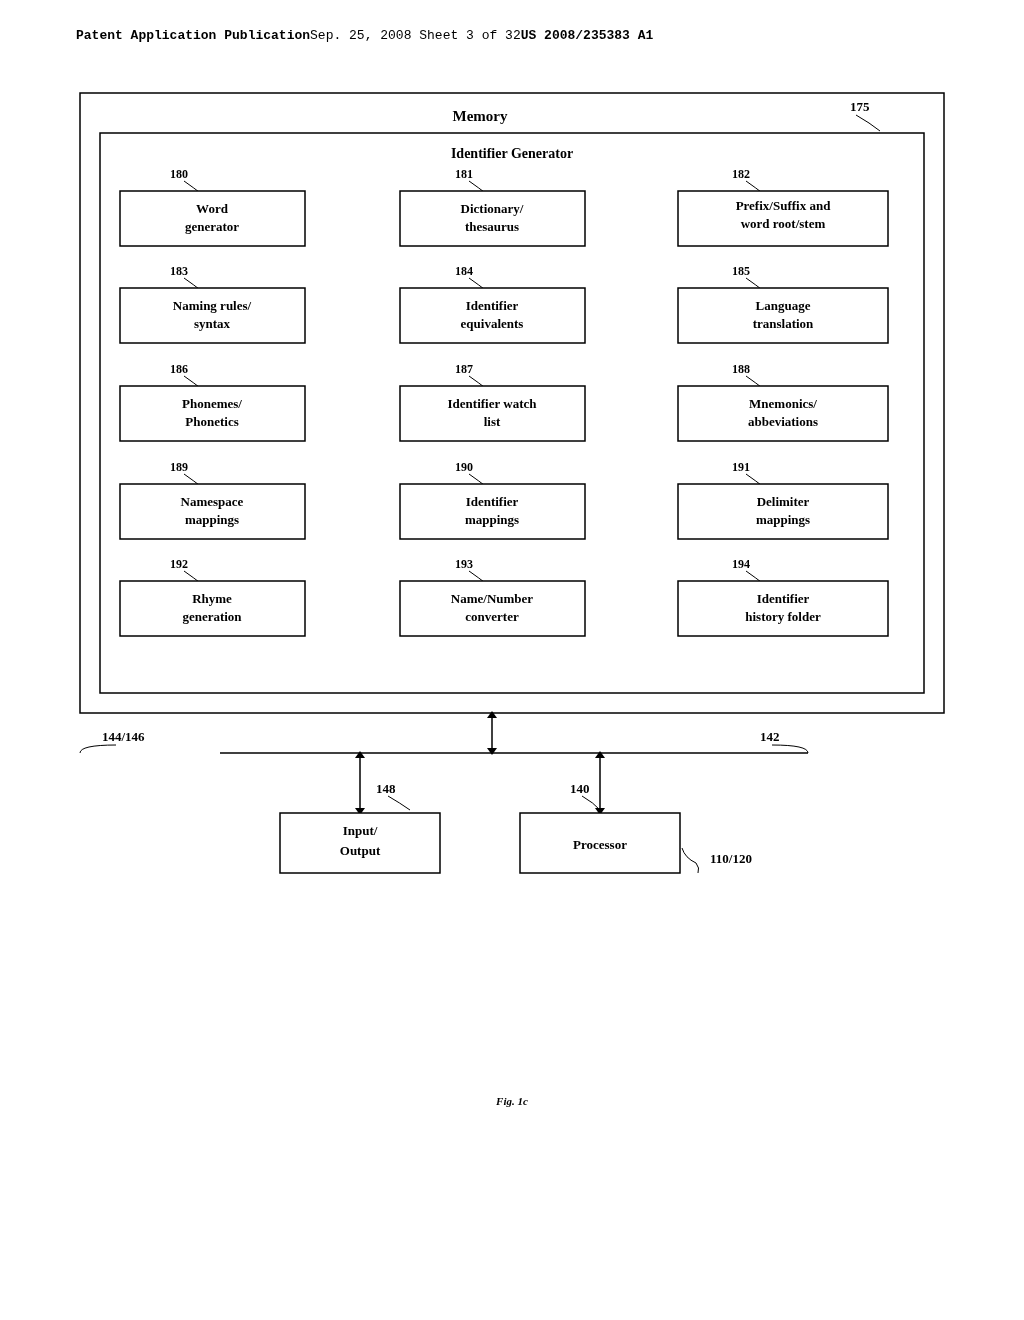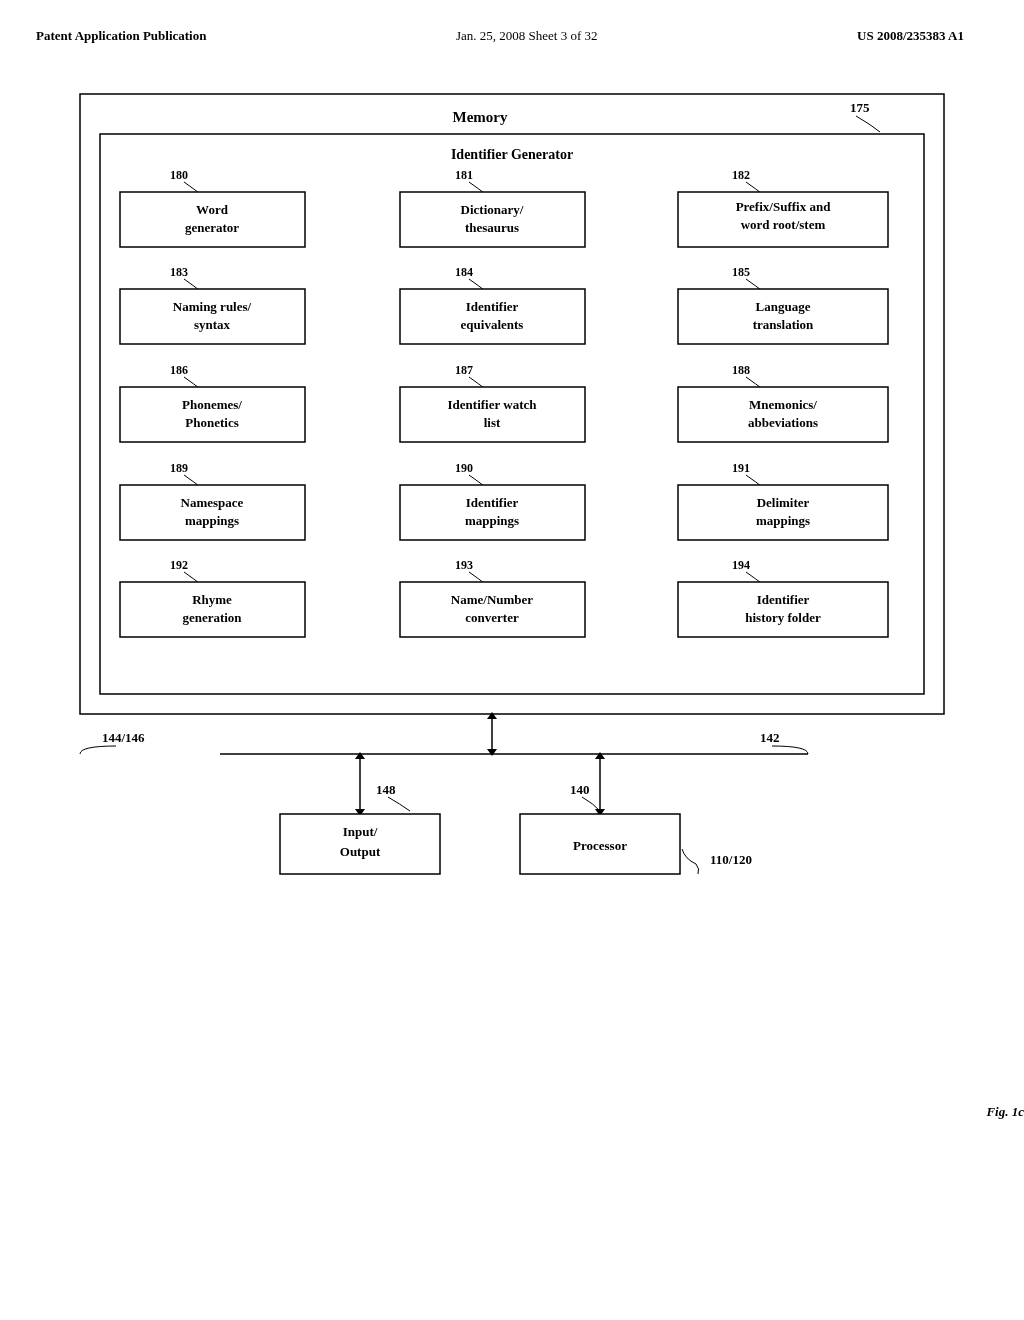--- a/index.html
+++ b/index.html
@@ -7,59 +7,60 @@
       background: #fff;
       font-family: 'Times New Roman', Times, serif;
       width: 1024px;
       min-height: 1320px;
       position: relative;
       overflow-x: hidden;
     }
 
     .page-header {
       display: flex;
-      justify-content: space-between;
+      justify-content: flex-start;
       align-items: flex-start;
-      padding: 28px 60px 10px 36px;
+      padding: 28px 60px 10px 76px;
       font-size: 13px;
       font-weight: normal;
+      font-family: Liberation Mono, monospace;
     }
 
     .page-header .left { font-weight: bold; }
     .page-header .center { text-align: center; }
-    .page-header .right { font-weight: bold; margin-left: 10px; }
+    .page-header .right { font-weight: bold; }
 
     .diagram-area {
       padding: 20px 60px 20px 60px;
       position: relative;
       font-weight: bold;
     }
 
     
     .fig-caption {
-      text-align: right;
-      font-size: 13px;
+      text-align: center;
+      font-size: 11px;
       font-style: italic;
       font-weight: bold;
-      margin-top: 30px;
+      margin-top: 22px;
       padding-bottom: 20px;
     }
 
     
     .full-diagram {
       position: relative;
       width: 100%;
     }
   </style>
 </head>
 <body>
 
 <div class="page-header">
   <span class="left">Patent Application Publication</span>
-  <span class="center">Jan. 25, 2008    Sheet 3 of 32</span>
+  <span class="center">Sep. 25, 2008    Sheet 3 of 32</span>
   <span class="right">US 2008/235383 A1</span>
 </div>
 
 <div class="diagram-area">
   <div class="full-diagram">
     <svg width="904" height="980" viewBox="0 0 904 980" xmlns="http://www.w3.org/2000/svg" style="display:block; margin: 0 auto;">
 
       <rect x="20" y="20" width="864" height="620" fill="white" stroke="black" stroke-width="1.5"></rect>
 
       <text x="420" y="48" text-anchor="middle" font-family="Times New Roman, serif" font-size="15">Memory</text>

